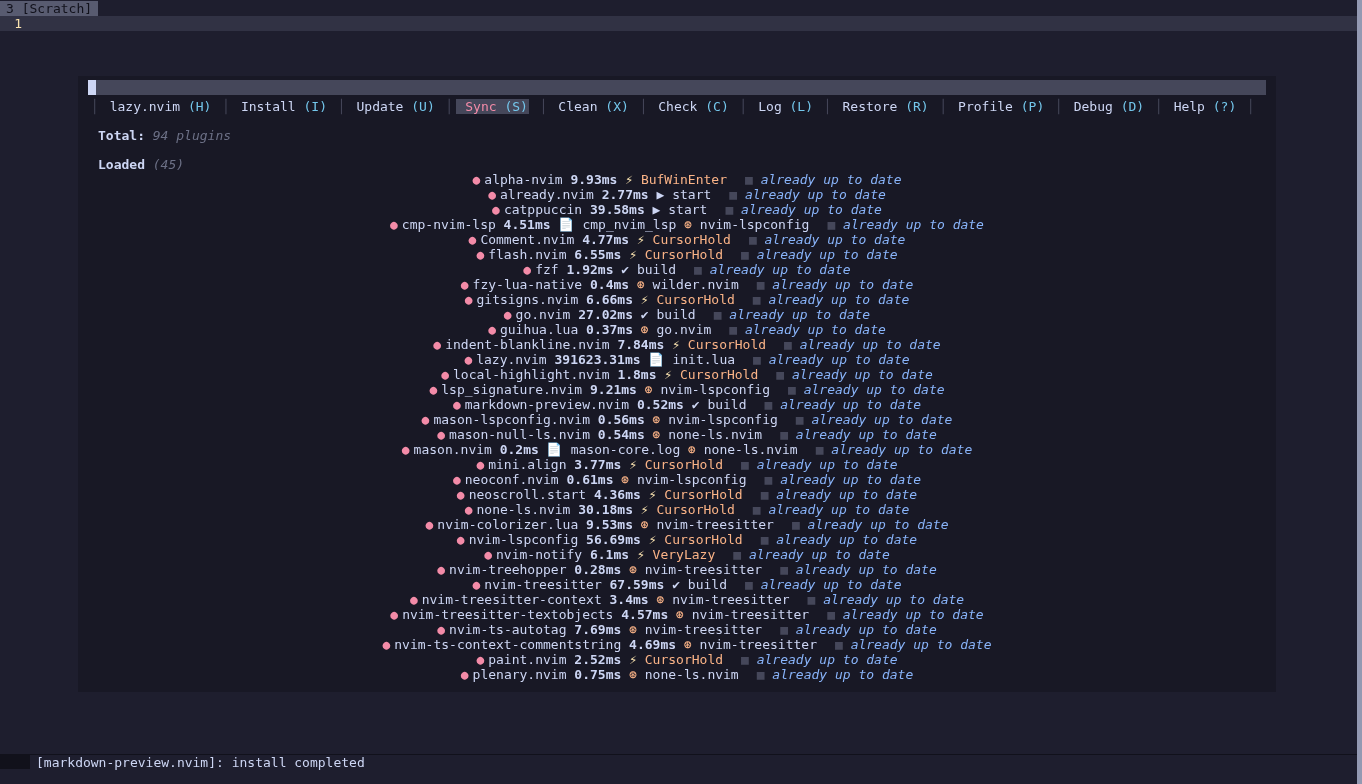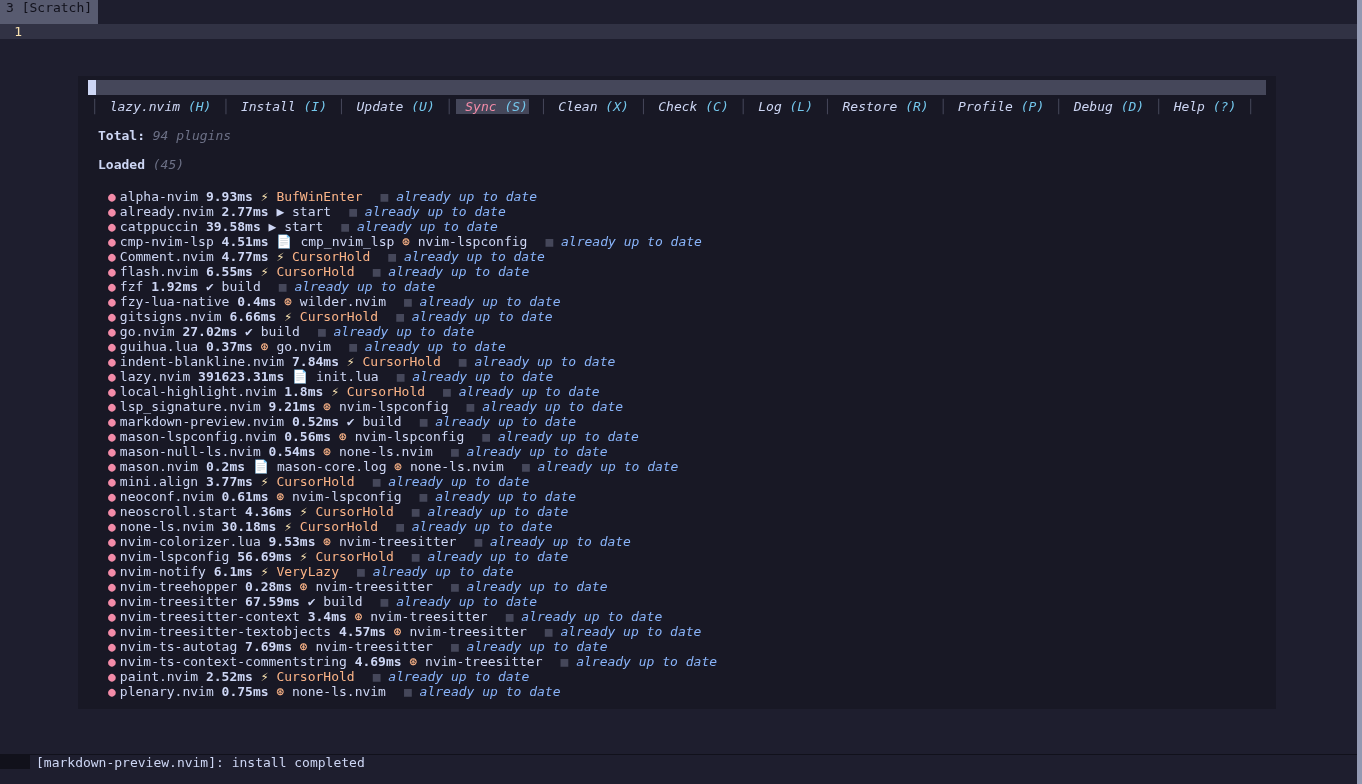--- a/index.html
+++ b/index.html
@@ -9,21 +9,22 @@
   font-family: "Menlo", "Monaco", "Consolas", monospace;
   font-size: 13px;
   line-height: 15px;
   width: 1362px;
   height: 784px;
   overflow: hidden;
 }
 .tabline {
   display: flex;
   background: #1e1e2e;
-  height: 24px;
+  height: 16px;
+  align-items: center;
 }
 .tabline .tab {
   background: #585b70;
   color: #11111b;
   padding: 0 6px;
   margin-right: 2px;
 }
 .buffer-line {
   display: flex;
 }
@@ -44,38 +45,37 @@
 }
 .lazy-top-bar {
   height: 15px;
   margin: 0 10px;
   background: #45475a;
 }
 .lazy-top-bar .cursor { display:inline-block; width:8px; height:15px; background:#cdd6f4; vertical-align:top;}
 .menu-row {
   margin: 4px 10px 0 10px;
   white-space: nowrap;
-  font-style: italic;
 }
 .menu-sep { color: #45475a; margin: 0 3px; }
 .menu-item { color: #cdd6f4; }
 .menu-item .key { color: #74c7ec; }
 .menu-item.active {
   background: #45475a;
   color: #f38ba8;
   padding: 0 1px;
 }
 .menu-item.active .key { color: #74c7ec; }
 .total-line { margin: 14px 10px 0 20px; }
 .total-line .label { color: #cdd6f4; font-weight: bold; }
 .total-line .count { color: #6c7086; font-style: italic; }
 .section-line { margin: 14px 10px 0 20px; }
 .section-line .sname { color: #cdd6f4; font-weight: bold; }
 .section-line .scount { color: #6c7086; font-style: italic; }
-.plugin-list { margin: 17px 10px 0 20px; }
+.plugin-list { margin: 0 10px 0 20px; text-align: center; }
 .plugin-row { white-space: nowrap; height: 15px; }
 .bullet { color: #f38ba8; margin: 0 4px 0 10px; }
 .pname { color: #cdd6f4; }
 .ptime { color: #cdd6f4; font-weight: bold; }
 .bolt { color: #f9e2af; }
 .play { color: #cdd6f4; }
 .gear { color: #fab387; }
 .check { color: #cdd6f4; }
 .file { color: #89b4fa; }
 .trigger { color: #fab387; }

